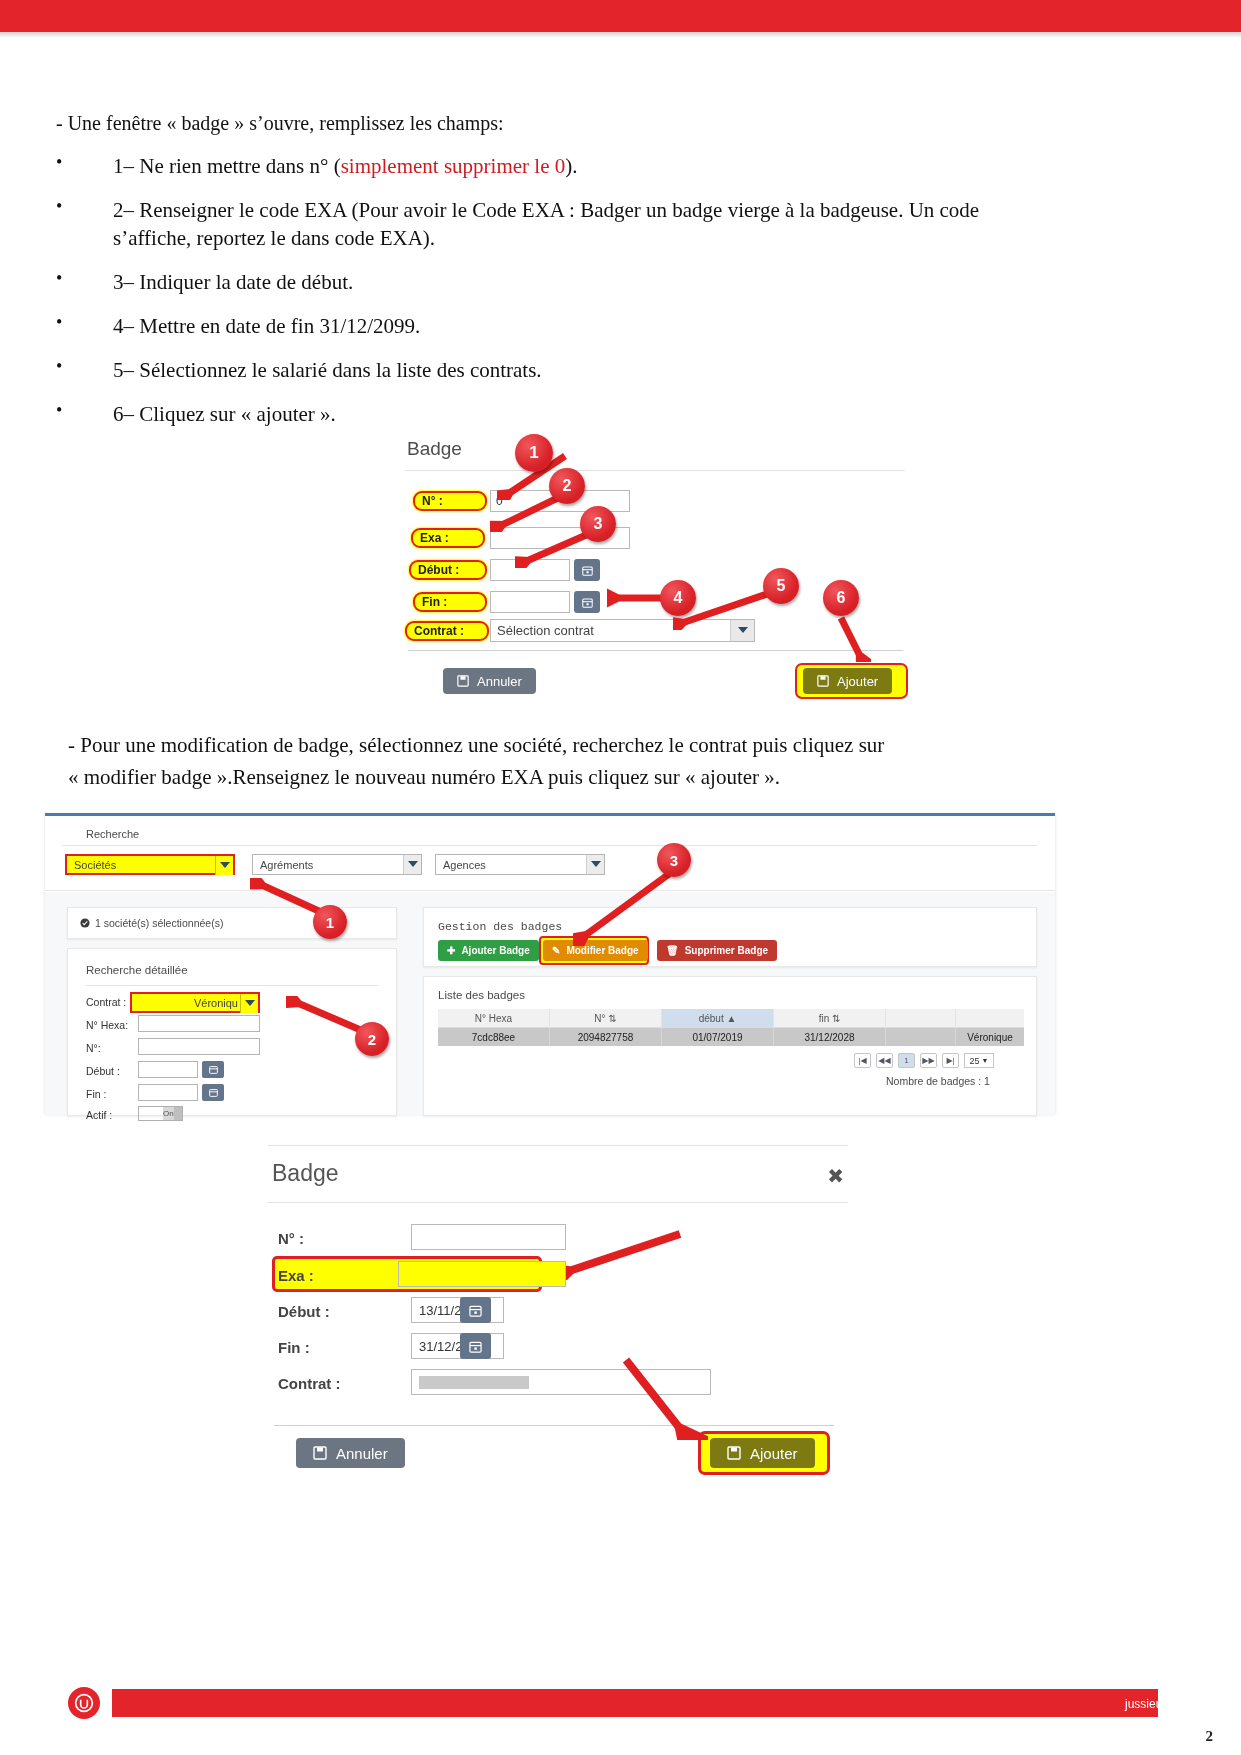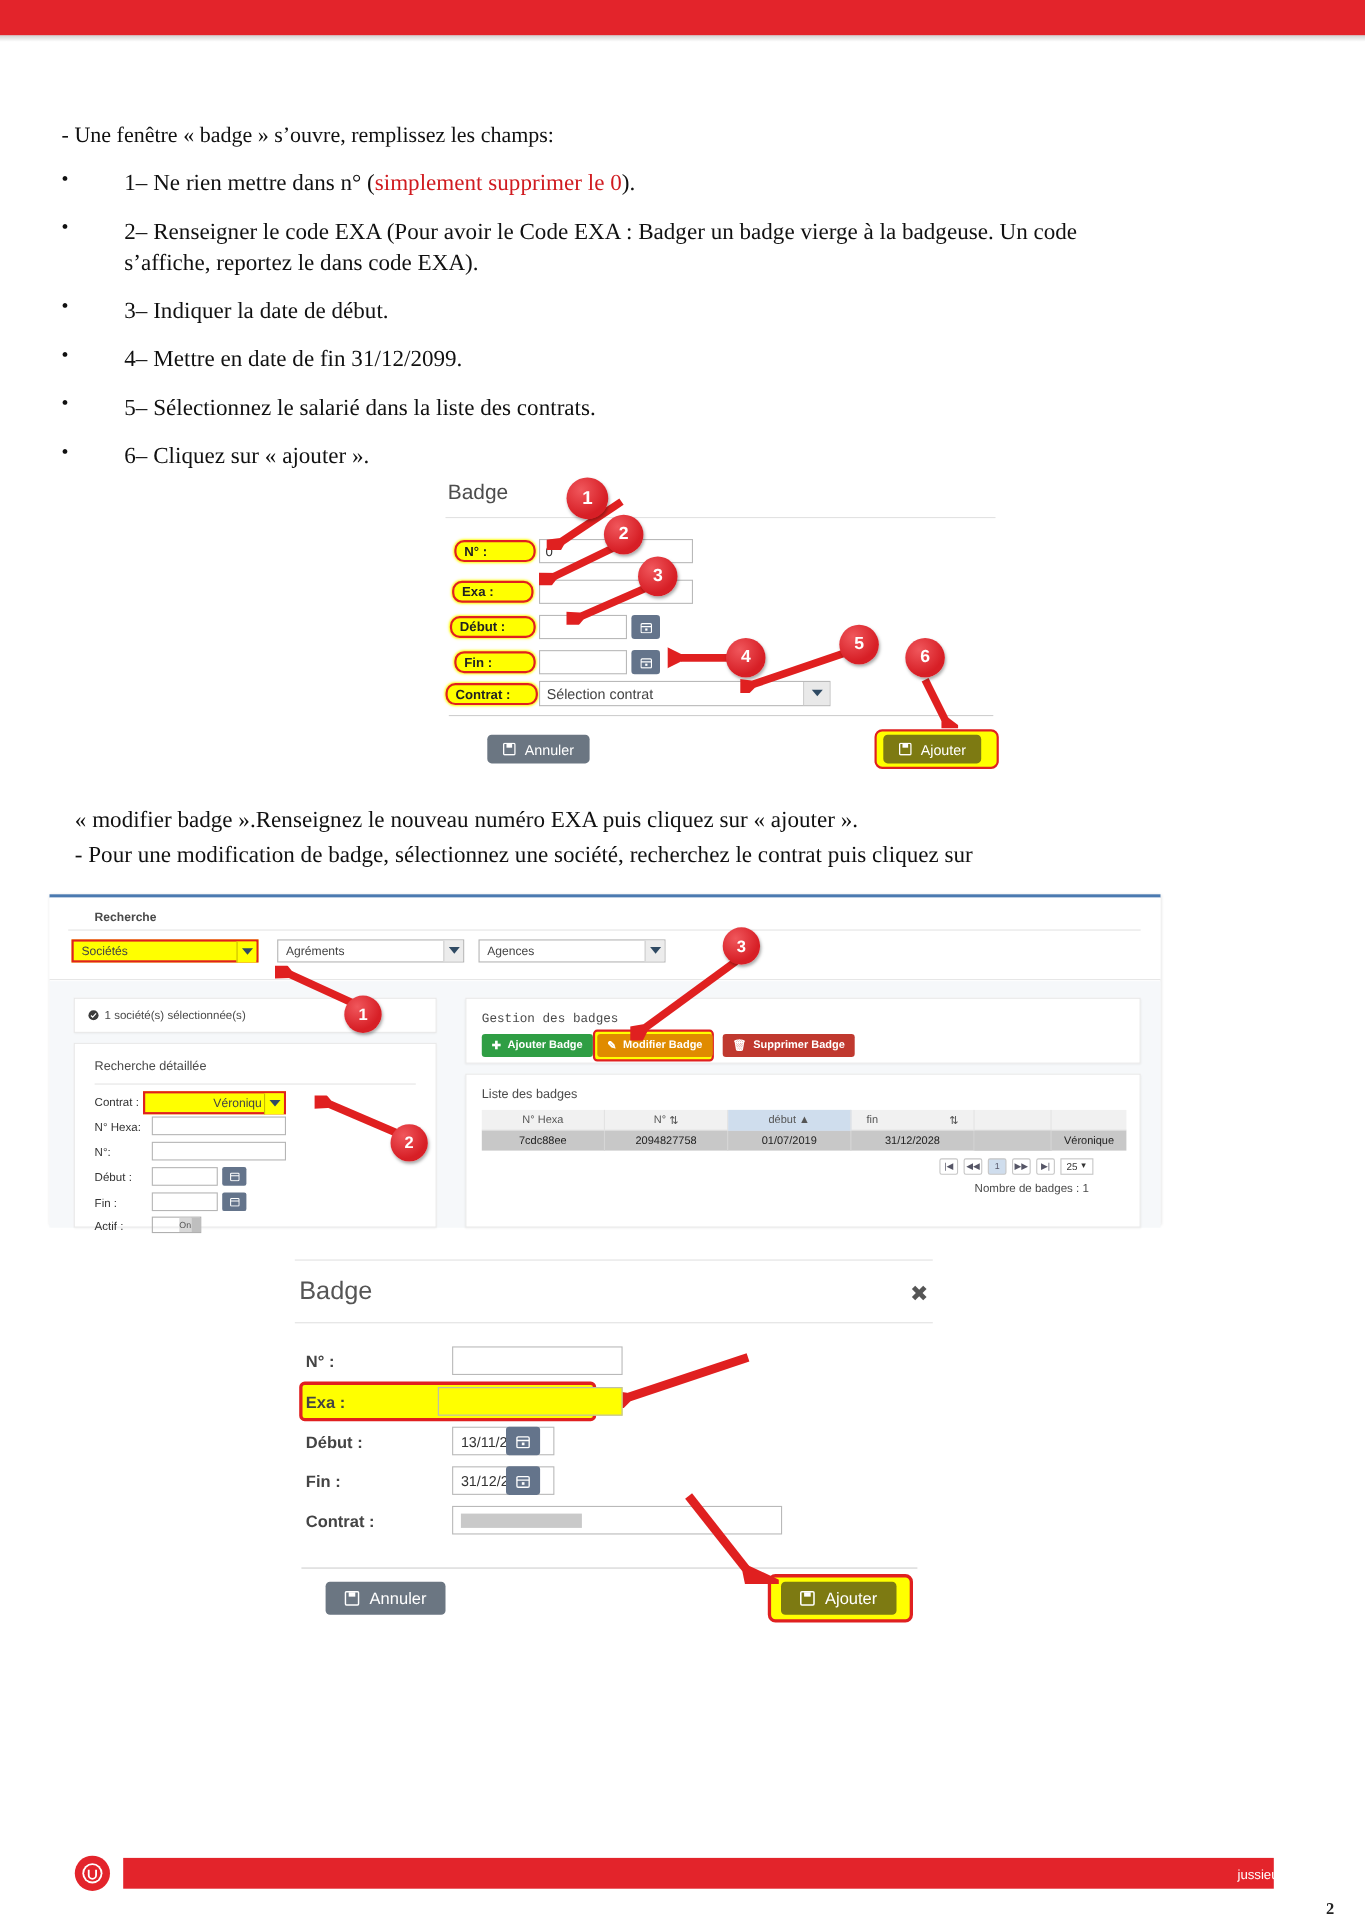--- a/index.html
+++ b/index.html
@@ -334,29 +334,29 @@
         </marker>
       </defs>
     <line x1="10" y1="4" x2="28" y2="40" stroke="#e02020" stroke-width="7" marker-end="url(#ah6)"></line>
   </svg>
   <div class="bubble" style="left:428px; top:152px; width:36px; height:36px; font-size:16px;">
       <span>6</span>
     </div>
 </div>
 
 <div style="position:absolute; left:68px; top:730px; width:980px;">
+  <div style="font-size:21px; color:#111; line-height:1.5;">- Pour une modification de badge, sélectionnez une société, recherchez le contrat puis cliquez sur</div>
   <div style="font-size:21px; color:#111; line-height:1.5;">« modifier badge ».Renseignez le nouveau numéro EXA puis cliquez sur « ajouter ».</div>
-  <div style="font-size:21px; color:#111; line-height:1.5;">- Pour une modification de badge, sélectionnez une société, recherchez le contrat puis cliquez sur</div>
 </div>
 
 <div class="shot" id="fig2">
   <div class="f2-top"></div>
   <div class="f2-body"></div>
 
-  <div class="f2-lbl" style="left:17px; top:12px; font-weight:bold;padding-left:24px;">Recherche</div>
+  <div class="f2-lbl" style="left:17px; top:12px; font-weight:normal;padding-left:24px;">Recherche</div>
   <div class="f2-rule" style="left:17px; top:29px; width:975px;"></div>
 
   <div class="f2-select yellow" style="left:20px; top:38px; width:170px;">
     <span>Sociétés</span>
     <span class="caret">
         <span class="sel-arrow"></span>
       </span>
   </div>
   <div class="f2-select" style="left:207px; top:38px; width:170px;">
     <span>Agréments</span>
@@ -442,21 +442,21 @@
   </div>
 
   <div class="card" style="left:378px; top:160px; width:614px; height:140px;">
     <div class="f2-lbl" style="left:14px; top:12px; font-size:11.5px;">Liste des badges</div>
 
     <div class="ftable" style="left:14px; top:32px; width:586px;">
       <div class="hrow">
         <div style="width:112px;">N° Hexa</div>
         <div style="width:112px;"><span>N°</span>&nbsp;<span>⇅</span></div>
         <div style="width:112px;" class="sorted"><span>début</span>&nbsp;<span>▲</span></div>
-        <div style="width:112px;gap:31px;"><span>fin</span>&nbsp;<span>⇅</span></div>
+        <div style="width:112px;"><span>fin</span>&nbsp;<span>⇅</span></div>
         <div style="width:70px;"></div>
         <div style="width:68px; border-right:none;"></div>
       </div>
       <div class="drow">
         <div style="width:112px;">7cdc88ee</div>
         <div style="width:112px;">2094827758</div>
         <div style="width:112px;">01/07/2019</div>
         <div style="width:112px;">31/12/2028</div>
         <div style="width:70px;" class="ghost"></div>
         <div style="width:68px; border-right:none;">Véronique</div>

